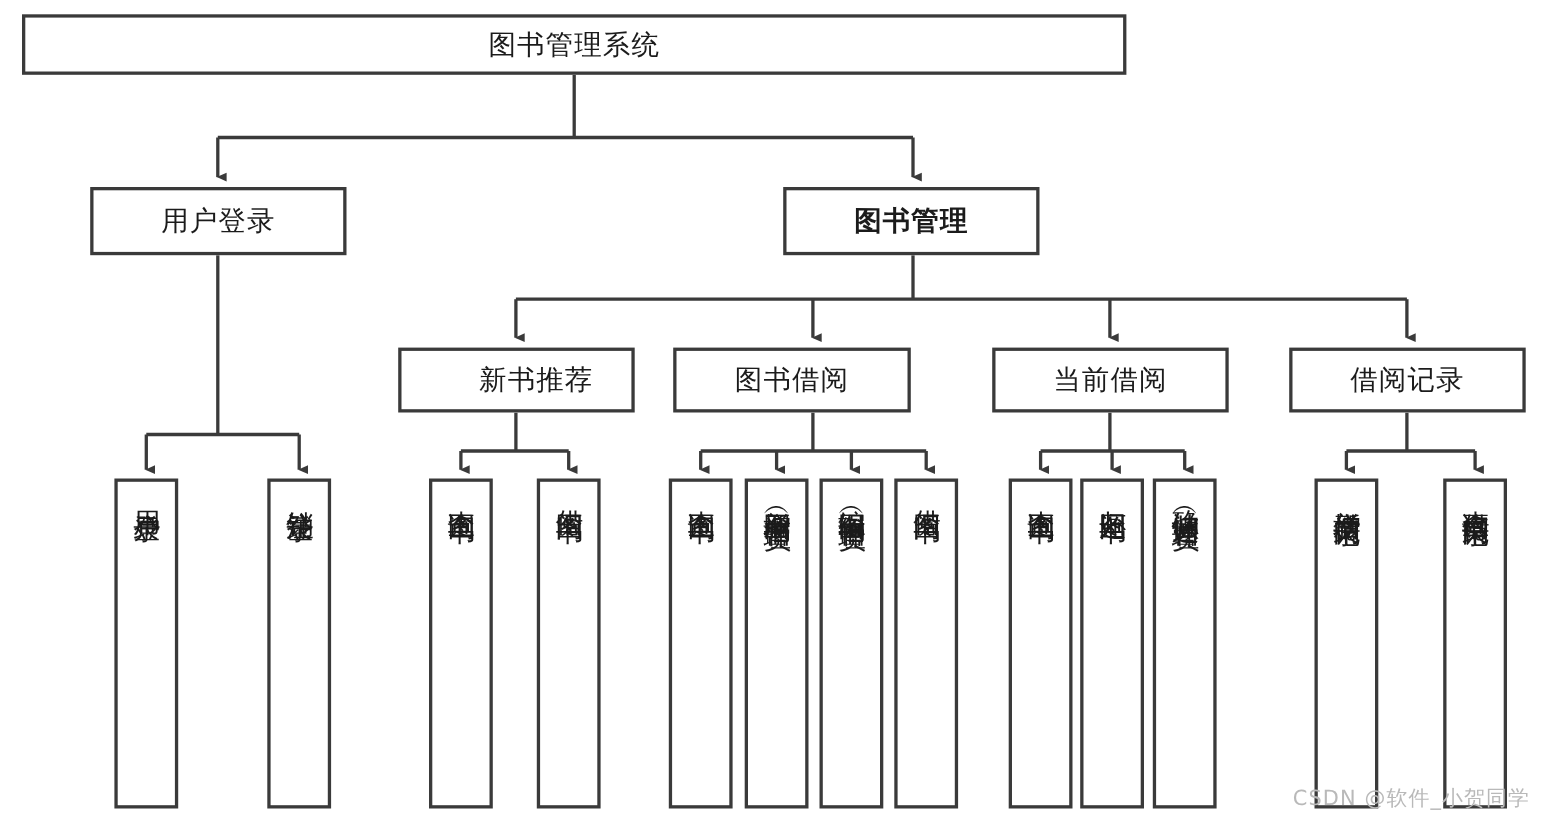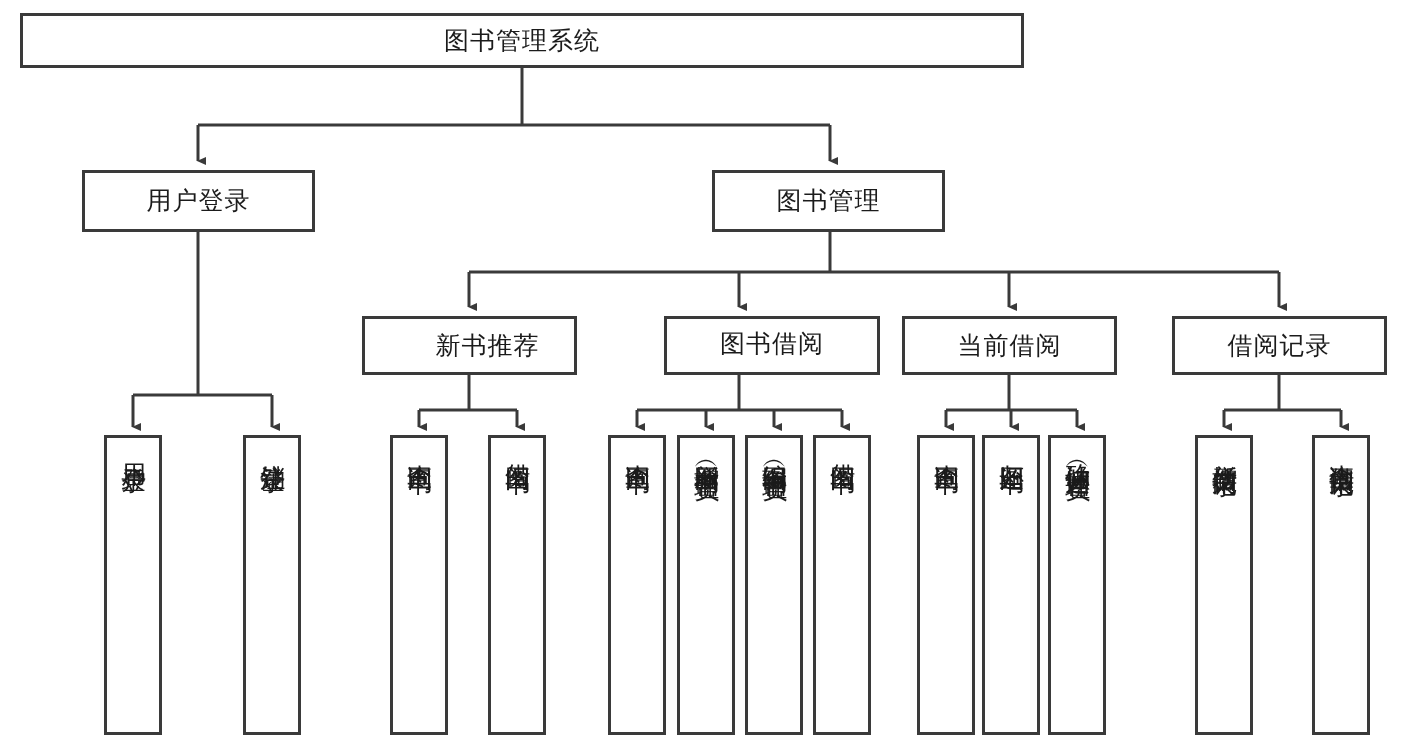--- a/index.html
+++ b/index.html
@@ -120,28 +120,28 @@
     </g>
   </svg>
 
   <div class="node horiz" style="left:20px; top:13px; width:1004px; height:55px;">
     <span>图书管理系统</span>
   </div>
 
   <div class="node horiz" style="left:82px; top:170px; width:233px; height:62px;">
     <span>用户登录</span>
   </div>
-  <div class="node horiz" style="left:712px; top:170px; width:233px; height:62px;">
+  <div class="node horiz" style="left:712px; top:170px; width:233px; height:62px;font-weight:bold;">
     <span>图书管理</span>
   </div>
 
   <div class="node horiz" style="left:362px; top:316px; width:215px; height:59px;padding-left:36px;">
     <span>新书推荐</span>
   </div>
-  <div class="node horiz" style="left:664px; top:316px; width:216px; height:59px;font-family:Liberation Mono, monospace;">
+  <div class="node horiz" style="left:612px; top:316px; width:216px; height:59px;">
     <span>图书借阅</span>
   </div>
   <div class="node horiz" style="left:902px; top:316px; width:215px; height:59px;">
     <span>当前借阅</span>
   </div>
   <div class="node horiz" style="left:1172px; top:316px; width:215px; height:59px;">
     <span>借阅记录</span>
   </div>
 
   <div class="node vert" style="left:104px; top:435px; width:58px; height:300px;">
@@ -177,13 +177,14 @@
   <div class="node vert" style="left:1048px; top:435px; width:58px; height:300px;">
     <span class="vtext">确认归还（管理员）</span>
   </div>
   <div class="node vert" style="left:1195px; top:435px; width:58px; height:300px;">
     <span class="vtext">新增借阅记录</span>
   </div>
   <div class="node vert" style="left:1312px; top:435px; width:58px; height:300px;">
     <span class="vtext">查询借阅记录</span>
   </div>
 
+  <div class="watermark">CSDN @软件_小贺同学</div>
 </div>
 
 </body></html>

